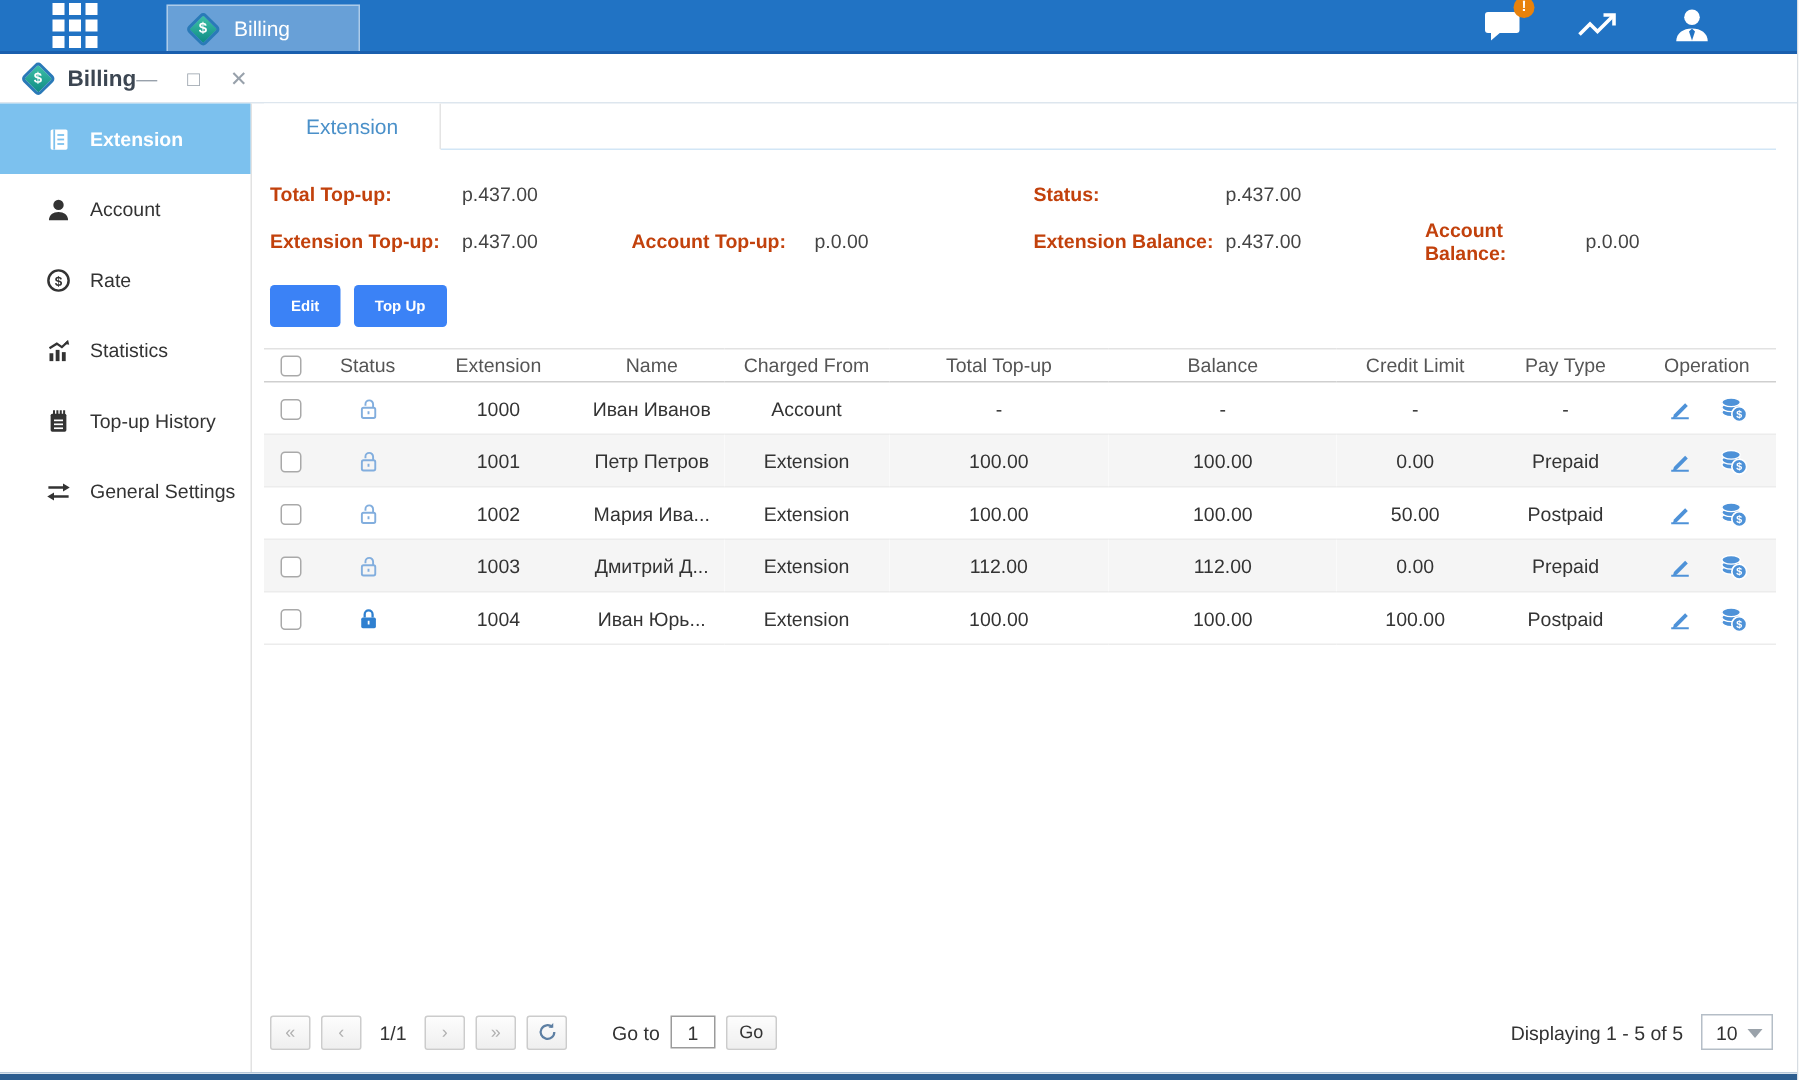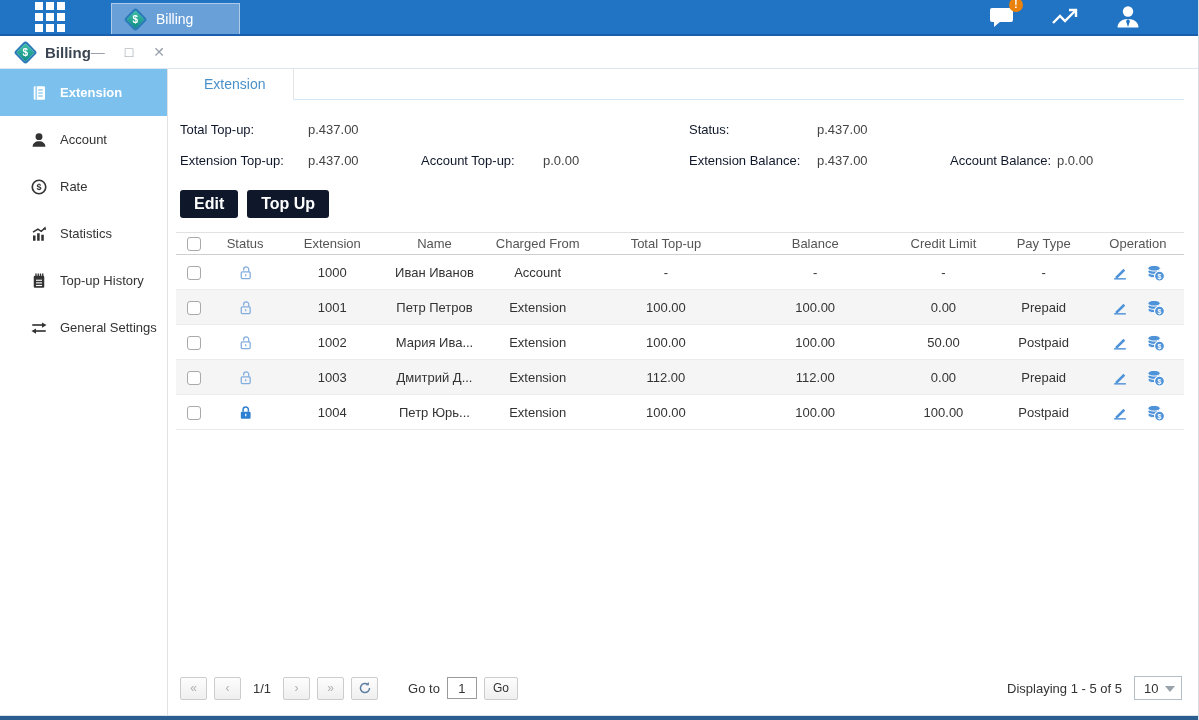--- a/index.html
+++ b/index.html
@@ -39,26 +39,26 @@
 
   .content { flex:1; display:flex; flex-direction:column; min-width:0; padding:0 14px 0 8px; }
 
   
   .tabstrip { height:31px; border-bottom:1px solid #d2e6f6; flex:0 0 auto; }
   .tab { display:inline-block; height:31px; line-height:30px; padding:0 28px; margin-bottom:-1px; background:#fff; border-right:1px solid #e4e4e4; border-bottom:1px solid #fff; color:#4a90c9; font-size:14px; cursor:pointer; }
 
   
   .stats { padding:14px 0 2px 4px; flex:0 0 auto; }
   .stats .row { display:grid; grid-template-columns:128px 113px 122px 146px 128px 133px 107px auto; height:31px; align-items:center; }
-  .stats .lbl { font-weight:normal; color:#0f172a; }
+  .stats .lbl { font-weight:bold; color:#c2410c; }
   .stats .val { color:#444; }
 
   
   .actions { padding:12px 0 14px 4px; display:flex; gap:9px; flex:0 0 auto; }
-  .btn-blue { background:#0f172a; color:#fff; font-weight:bold; font-size:16px; border:none; border-radius:3px; height:28px; padding:0 14px; cursor:pointer; font-family:inherit; }
+  .btn-blue { background:#3b82f6; color:#fff; font-weight:bold; font-size:10px; border:none; border-radius:3px; height:28px; padding:0 14px; cursor:pointer; font-family:inherit; }
 
   
   table { border-collapse:collapse; table-layout:fixed; width:100%; flex:0 0 auto; }
   thead th { height:22px; font-size:13px; font-weight:normal; color:#555; border-top:1px solid #e2e2e2; border-bottom:1px solid #cfcfcf; text-align:center; }
   tbody td { height:35px; text-align:center; color:#333; border-bottom:1px solid #ececec; overflow:hidden; white-space:nowrap; }
   tbody tr.alt { background:#f5f5f5; }
   .checkbox { display:inline-block; width:14px; height:14px; border:1px solid #a9a9a9; border-radius:3px; background:#fff; vertical-align:middle; cursor:pointer; }
   .lock svg { vertical-align:middle; }
   .lock .lk-closed { display:none; }
   .lock.locked .lk-closed { display:inline; }
@@ -415,21 +415,21 @@
           <td><span class="checkbox"></span></td>
           <td><span class="lock locked">
             
             <svg class="lk-closed" viewBox="0 0 20 20" width="17" height="17">
                     <rect x="4.5" y="9" width="11.5" height="8.4" rx="1.3" fill="#2f80d0"></rect>
                     <path d="M7.2 9V6.6a3.1 3.1 0 0 1 6.2 0V9" fill="none" stroke="#2f80d0" stroke-width="1.8"></path>
                     <line x1="10.3" y1="11.5" x2="10.3" y2="14.5" stroke="#fff" stroke-width="1.4"></line>
                   </svg>
           </span></td>
           <td>1004</td>
-          <td>Петр Юрь...</td>
+          <td>Иван Юрь...</td>
           <td>Extension</td>
           <td>100.00</td>
           <td>100.00</td>
           <td>100.00</td>
           <td>Postpaid</td>
           <td>
             <span class="op">
               <svg viewBox="0 0 20 20" width="18" height="18">
                     <path d="M5.5 14.8L13.8 6.5l2 2-8.3 8.3-2.8.8z" fill="#4e92d8"></path>
                     <line x1="3.5" y1="17.6" x2="16.5" y2="17.6" stroke="#4e92d8" stroke-width="1.6"></line>

